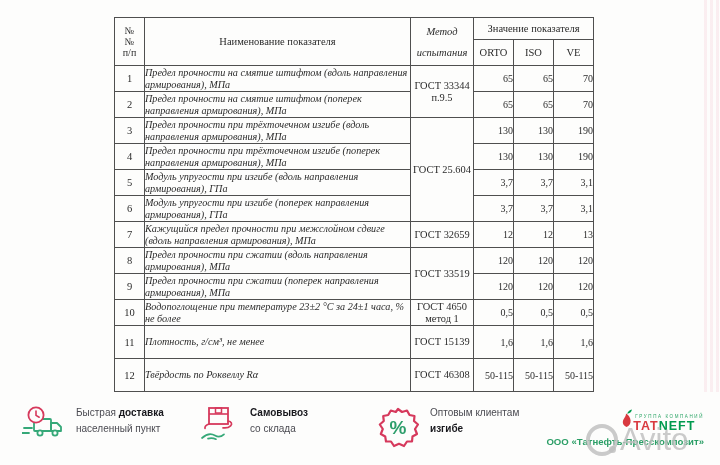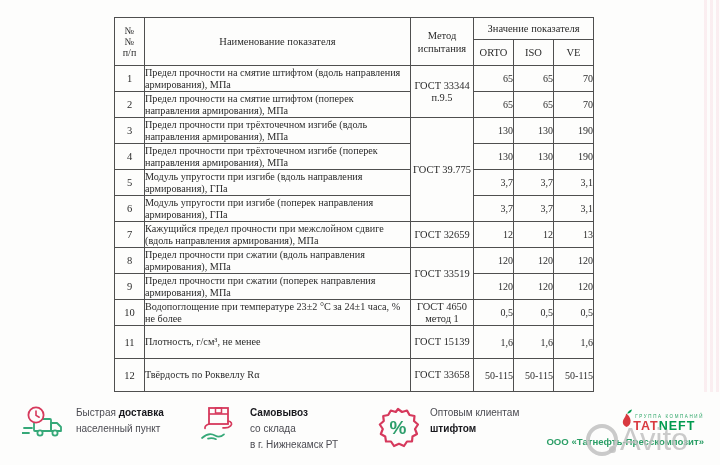--- a/index.html
+++ b/index.html
@@ -15,21 +15,21 @@
   col.w-val{width:40px;}
   thead th{font-weight:normal;font-size:10.5px;text-align:center;vertical-align:middle;}
   .h-top{height:22px;}
   .h-sub{height:26px;}
   th.c-num{white-space:pre-line;line-height:11px;font-size:10px;}
   tbody tr{height:26px;}
   tbody tr:nth-child(11){height:33px;}
   tbody tr:nth-child(12){height:33px;}
   td.c-num{font-size:10.5px;text-align:center;vertical-align:middle;}
   td.c-name{font-size:10.2px;line-height:11.4px;text-align:left;vertical-align:middle;
-            padding:1px 3px 1px 5px;}
+            padding:1px 3px 1px 5px;font-style:italic;}
   td.c-method{font-size:10.4px;line-height:12px;text-align:center;vertical-align:middle;padding:0 3px;margin-left:20px;}
   td.c-val{font-size:10px;text-align:right;vertical-align:middle;}
   
   .footer{position:absolute;left:0;top:401px;width:720px;height:62px;
           font-family:"Liberation Sans", sans-serif;}
   .f-item{position:absolute;top:4px;display:flex;align-items:flex-start;}
   .f-item .icon{flex:0 0 auto;}
   .f-text{margin-left:10px;font-size:10px;line-height:16px;color:#4b4b52;}
   .f-text b{color:#18181d;font-weight:bold;}
   .f-1{left:22px;} .f-2{left:198px;} .f-3{left:376px;}
@@ -64,21 +64,21 @@
       <col class="w-val">
         <col class="w-val">
         <col class="w-val">
     </colgroup>
     <thead>
       <tr class="h-top">
         <th class="c-num" rowspan="2">№
 №
 п/п</th>
         <th rowspan="2">Наименование показателя</th>
-        <th rowspan="2" style="white-space:pre-line;line-height:13px;">Метод
+        <th rowspan="2" style="white-space:pre-line;line-height:21px;font-style:italic;">Метод
 испытания</th>
         <th colspan="3">Значение показателя</th>
       </tr>
       <tr class="h-sub">
         <th>ORTO</th>
         <th>ISO</th>
         <th>VE</th>
       </tr>
     </thead>
     <tbody>
@@ -93,21 +93,21 @@
         <tr>
           <td class="c-num">2</td>
           <td class="c-name">Предел прочности на смятие штифтом (поперек направления армирования), МПа</td>
           <td class="c-val">65</td>
           <td class="c-val">65</td>
           <td class="c-val">70</td>
         </tr>
         <tr>
           <td class="c-num">3</td>
           <td class="c-name">Предел прочности при трёхточечном изгибе (вдоль направления армирования), МПа</td>
-          <td class="c-method" rowspan="4">ГОСТ 39.775</td>
+          <td class="c-method" rowspan="4">ГОСТ 25.604</td>
           <td class="c-val">130</td>
           <td class="c-val">130</td>
           <td class="c-val">190</td>
         </tr>
         <tr>
           <td class="c-num">4</td>
           <td class="c-name">Предел прочности при трёхточечном изгибе (поперек направления армирования), МПа</td>
           <td class="c-val">130</td>
           <td class="c-val">130</td>
           <td class="c-val">190</td>
@@ -161,21 +161,21 @@
           <td class="c-num">11</td>
           <td class="c-name">Плотность, г/см³, не менее</td>
           <td class="c-method" rowspan="1">ГОСТ 15139</td>
           <td class="c-val">1,6</td>
           <td class="c-val">1,6</td>
           <td class="c-val">1,6</td>
         </tr>
         <tr>
           <td class="c-num">12</td>
           <td class="c-name">Твёрдость по Роквеллу Rα</td>
-          <td class="c-method" rowspan="1">ГОСТ 33658</td>
+          <td class="c-method" rowspan="1">ГОСТ 46308</td>
           <td class="c-val">50-115</td>
           <td class="c-val">50-115</td>
           <td class="c-val">50-115</td>
         </tr>
       </tbody>
   </table>
 
   <div class="footer">
 
     <div class="f-item f-1">
@@ -202,34 +202,33 @@
           <rect x="11" y="3" width="19" height="16" stroke="#d6395c" stroke-width="1.8"></rect>
           <path d="M11 9h19" stroke="#d6395c" stroke-width="1.6"></path>
           <rect x="17.5" y="3" width="6" height="5" stroke="#d6395c" stroke-width="1.5"></rect>
           <path d="M30 16c3.4.6 4.6 2.8 2.6 4.8-1.6 1.6-4.6 2.4-7.6 2M11 19c-2.6 1-4.4 2.6-4 4.4" stroke="#d6395c" stroke-width="1.7" stroke-linecap="round"></path>
           <path d="M4 33c5-4.4 9-4.8 13-2.4 3.4 2 6.6 1 9-1.2M10 33.6c3-.8 5.4-.6 8 .6" stroke="#35a878" stroke-width="1.7" stroke-linecap="round"></path>
         </svg>
       </span>
       <div class="f-text">
           <div class="f-line"><b>Самовывоз</b></div>
           <div class="f-line"><span>со склада</span></div>
-          <div class="f-line"><span>в г. Нижнекамск РТ</span></div>
         </div>
     </div>
 
     <div class="f-item f-3">
       <span class="icon">
         <svg width="44" height="44" viewBox="0 0 44 44" fill="none">
           <polygon id="scallop" points="22,4 26,7 31,5.5 33.5,10 38.5,11 38,16 42,19.5 39,24 41,29 36.5,31.5 36,36.5 31,36.5 28,41 23,38.8 18,41 15,36.5 10,36.5 9.2,31.5 4.8,29 6.8,24 3.8,19.5 7.8,16 7.2,11 12.2,10 14.8,5.5 19.8,7" stroke="#d6395c" stroke-width="2.2" stroke-linejoin="round" fill="none"></polygon>
           <text x="22" y="29" text-anchor="middle" font-family="Liberation Sans, sans-serif" font-size="19" font-weight="bold" fill="#2d9e6b">%</text>
         </svg>
       </span>
       <div class="f-text">
           <div class="f-line"><span>Оптовым клиентам</span></div>
-          <div class="f-line"><b>штифтом</b></div>
+          <div class="f-line"><b>изгибе</b></div>
         </div>
     </div>
 
     <div class="logo">
       <div class="logo-row">
         <span>
           <svg width="13" height="19" viewBox="0 0 13 19" fill="none">
             <path d="M6.5 18C3 16.5 2 13.5 3.5 10.5 4.6 8.4 6.2 6.8 6 4.5c2.6 1.6 4.4 4.2 4.6 7 .2 3-1.2 5.4-4.1 6.5z" fill="#d93a40"></path>
             <path d="M7.2 4.8C7.8 2.6 9.6 1 12 .6c-.6 2.4-2.2 4-4.8 4.2z" fill="#009a4e"></path>
           </svg>

